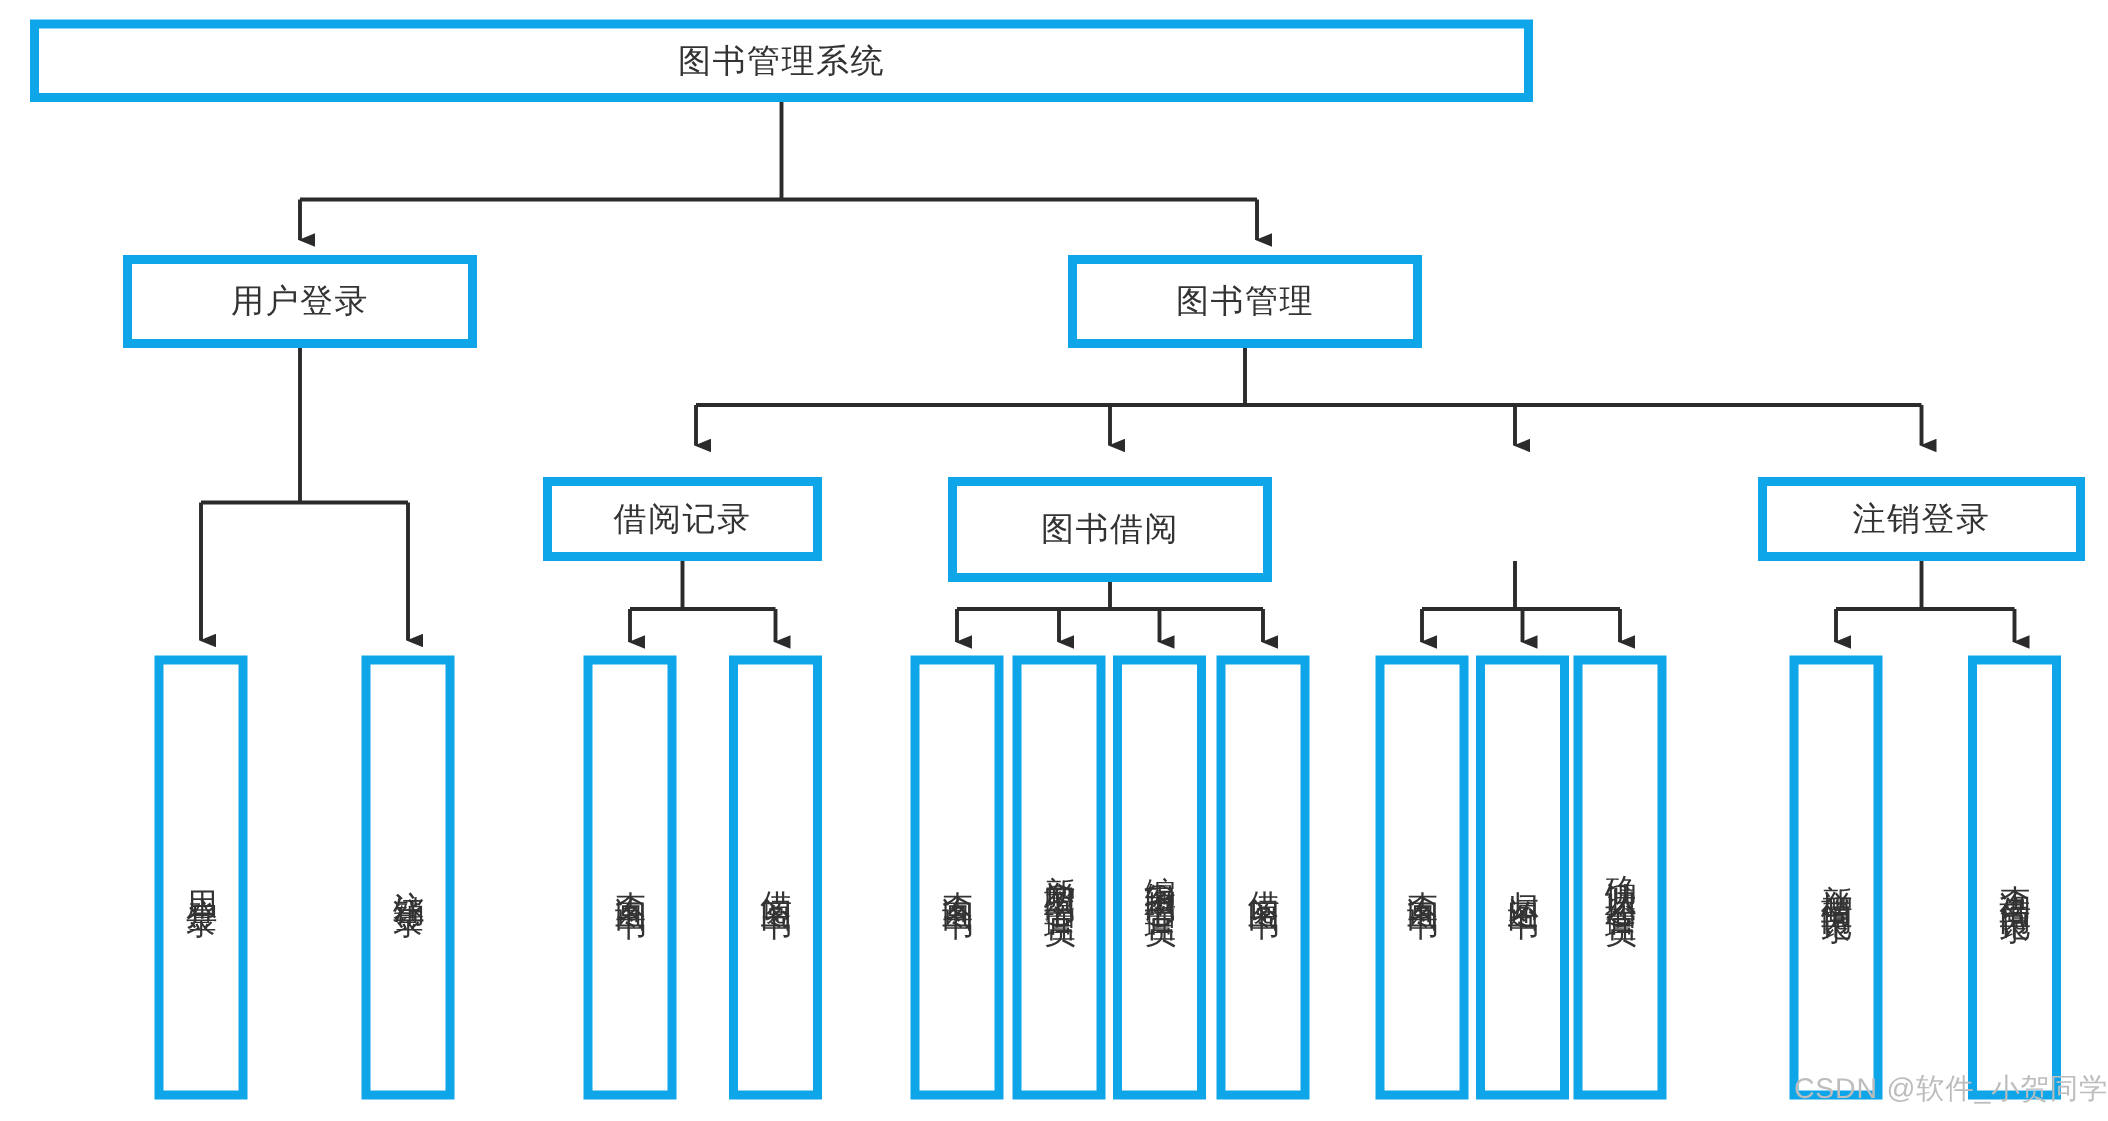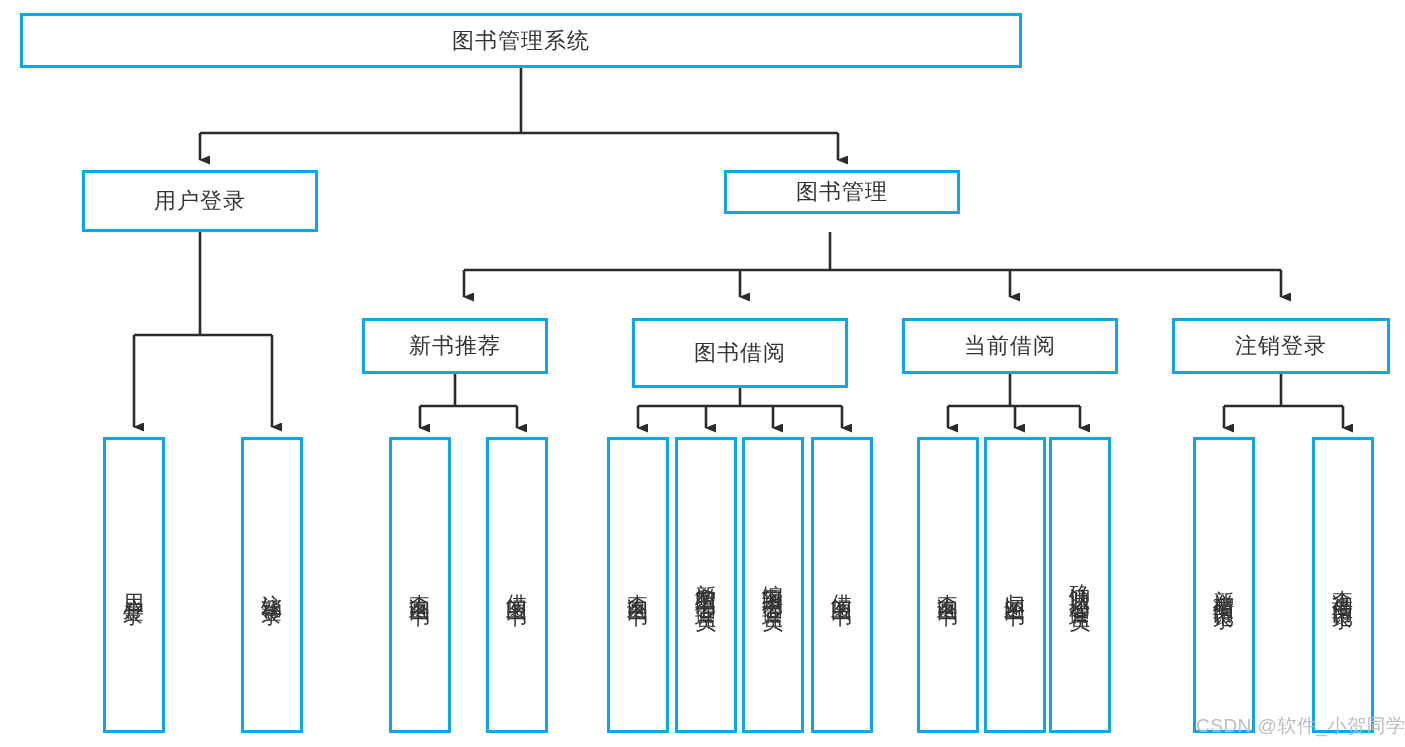--- a/index.html
+++ b/index.html
@@ -17,21 +17,21 @@
   svg#wires{
     position:absolute;
     left:0; top:0;
     width:1405px; height:747px;
     pointer-events:none;
   }
   .node{
     position:absolute;
     box-sizing:border-box;
     background:#ffffff;
-    border:3px solid #0ea5e9;
+    border:6px solid #0ea5e9;
     display:flex;
     align-items:center;
     justify-content:center;
     color:#333333;
     z-index:2;
   }
   .node.horiz{
     font-size:22px;
     letter-spacing:1px;
   }
@@ -116,35 +116,32 @@
   </svg>
 
   <div class="node horiz" style="left:20px; top:13px; width:1002px; height:55px;">
     <span>图书管理系统</span>
   </div>
 
   <div class="node horiz" style="left:82px; top:170px; width:236px; height:62px;">
     <span>用户登录</span>
   </div>
 
-  <div class="node horiz" style="left:712px; top:170px; width:236px; height:44px;margin-left:12px;">
+  <div class="node horiz" style="left:712px; top:170px; width:236px; height:62px;">
     <span>图书管理</span>
   </div>
 
   <div class="node horiz" style="left:362px; top:318px; width:186px; height:56px;">
-    <span>新书推荐</span>
+    <span>借阅记录</span>
   </div>
 
   <div class="node horiz" style="left:632px; top:318px; width:216px; height:70px;">
     <span>图书借阅</span>
   </div>
 
-  <div class="node horiz" style="left:902px; top:318px; width:216px; height:56px;">
-    <span>当前借阅</span>
-  </div>
 
   <div class="node horiz" style="left:1172px; top:318px; width:218px; height:56px;">
     <span>注销登录</span>
   </div>
 
   <div class="node vert" style="left:103px; top:437px; width:62px; height:296px;">
     <span class="vlabel">用户登录</span>
   </div>
 
   <div class="node vert" style="left:241px; top:437px; width:62px; height:296px;">

